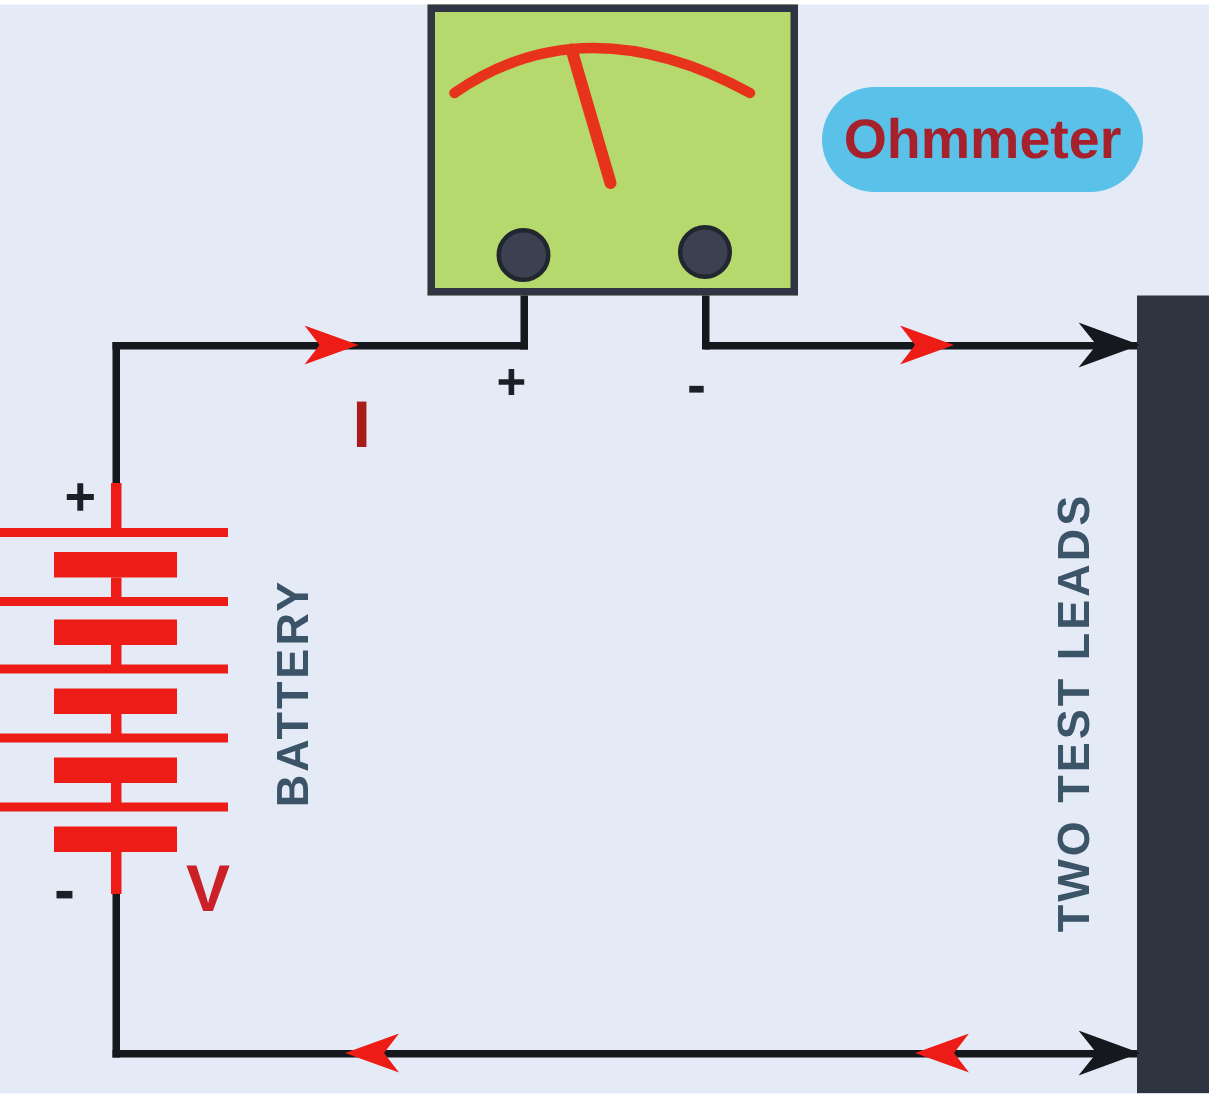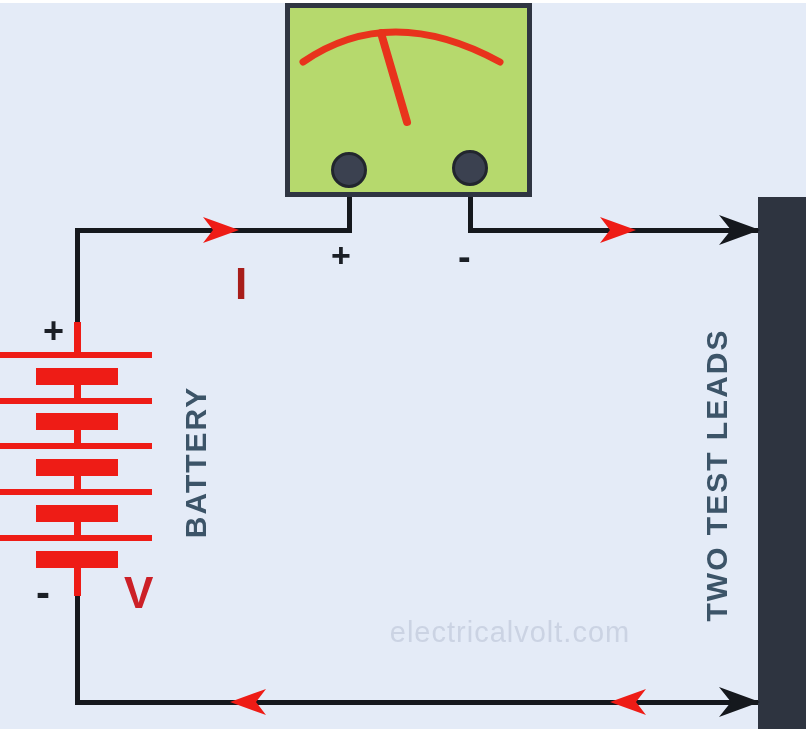--- a/index.html
+++ b/index.html
@@ -140,16 +140,18 @@
   <div class="abs lbl meter-plus">+</div>
   <div class="abs lbl meter-minus">-</div>
   <div class="abs lbl bat-plus">+</div>
   <div class="abs lbl bat-minus">-</div>
   <div class="abs cur-label">I</div>
   <div class="abs volt-label">V</div>
 
   <div class="abs vert-label battery-word">BATTERY</div>
   <div class="abs vert-label leads-word">TWO TEST LEADS</div>
 
+  <div class="abs pill">
+    <span class="pill-text">Ohmmeter</span>
+  </div>
 
-  <div class="abs watermark">electricalvolt.com</div>
 
 </div>
 
 </body></html>

